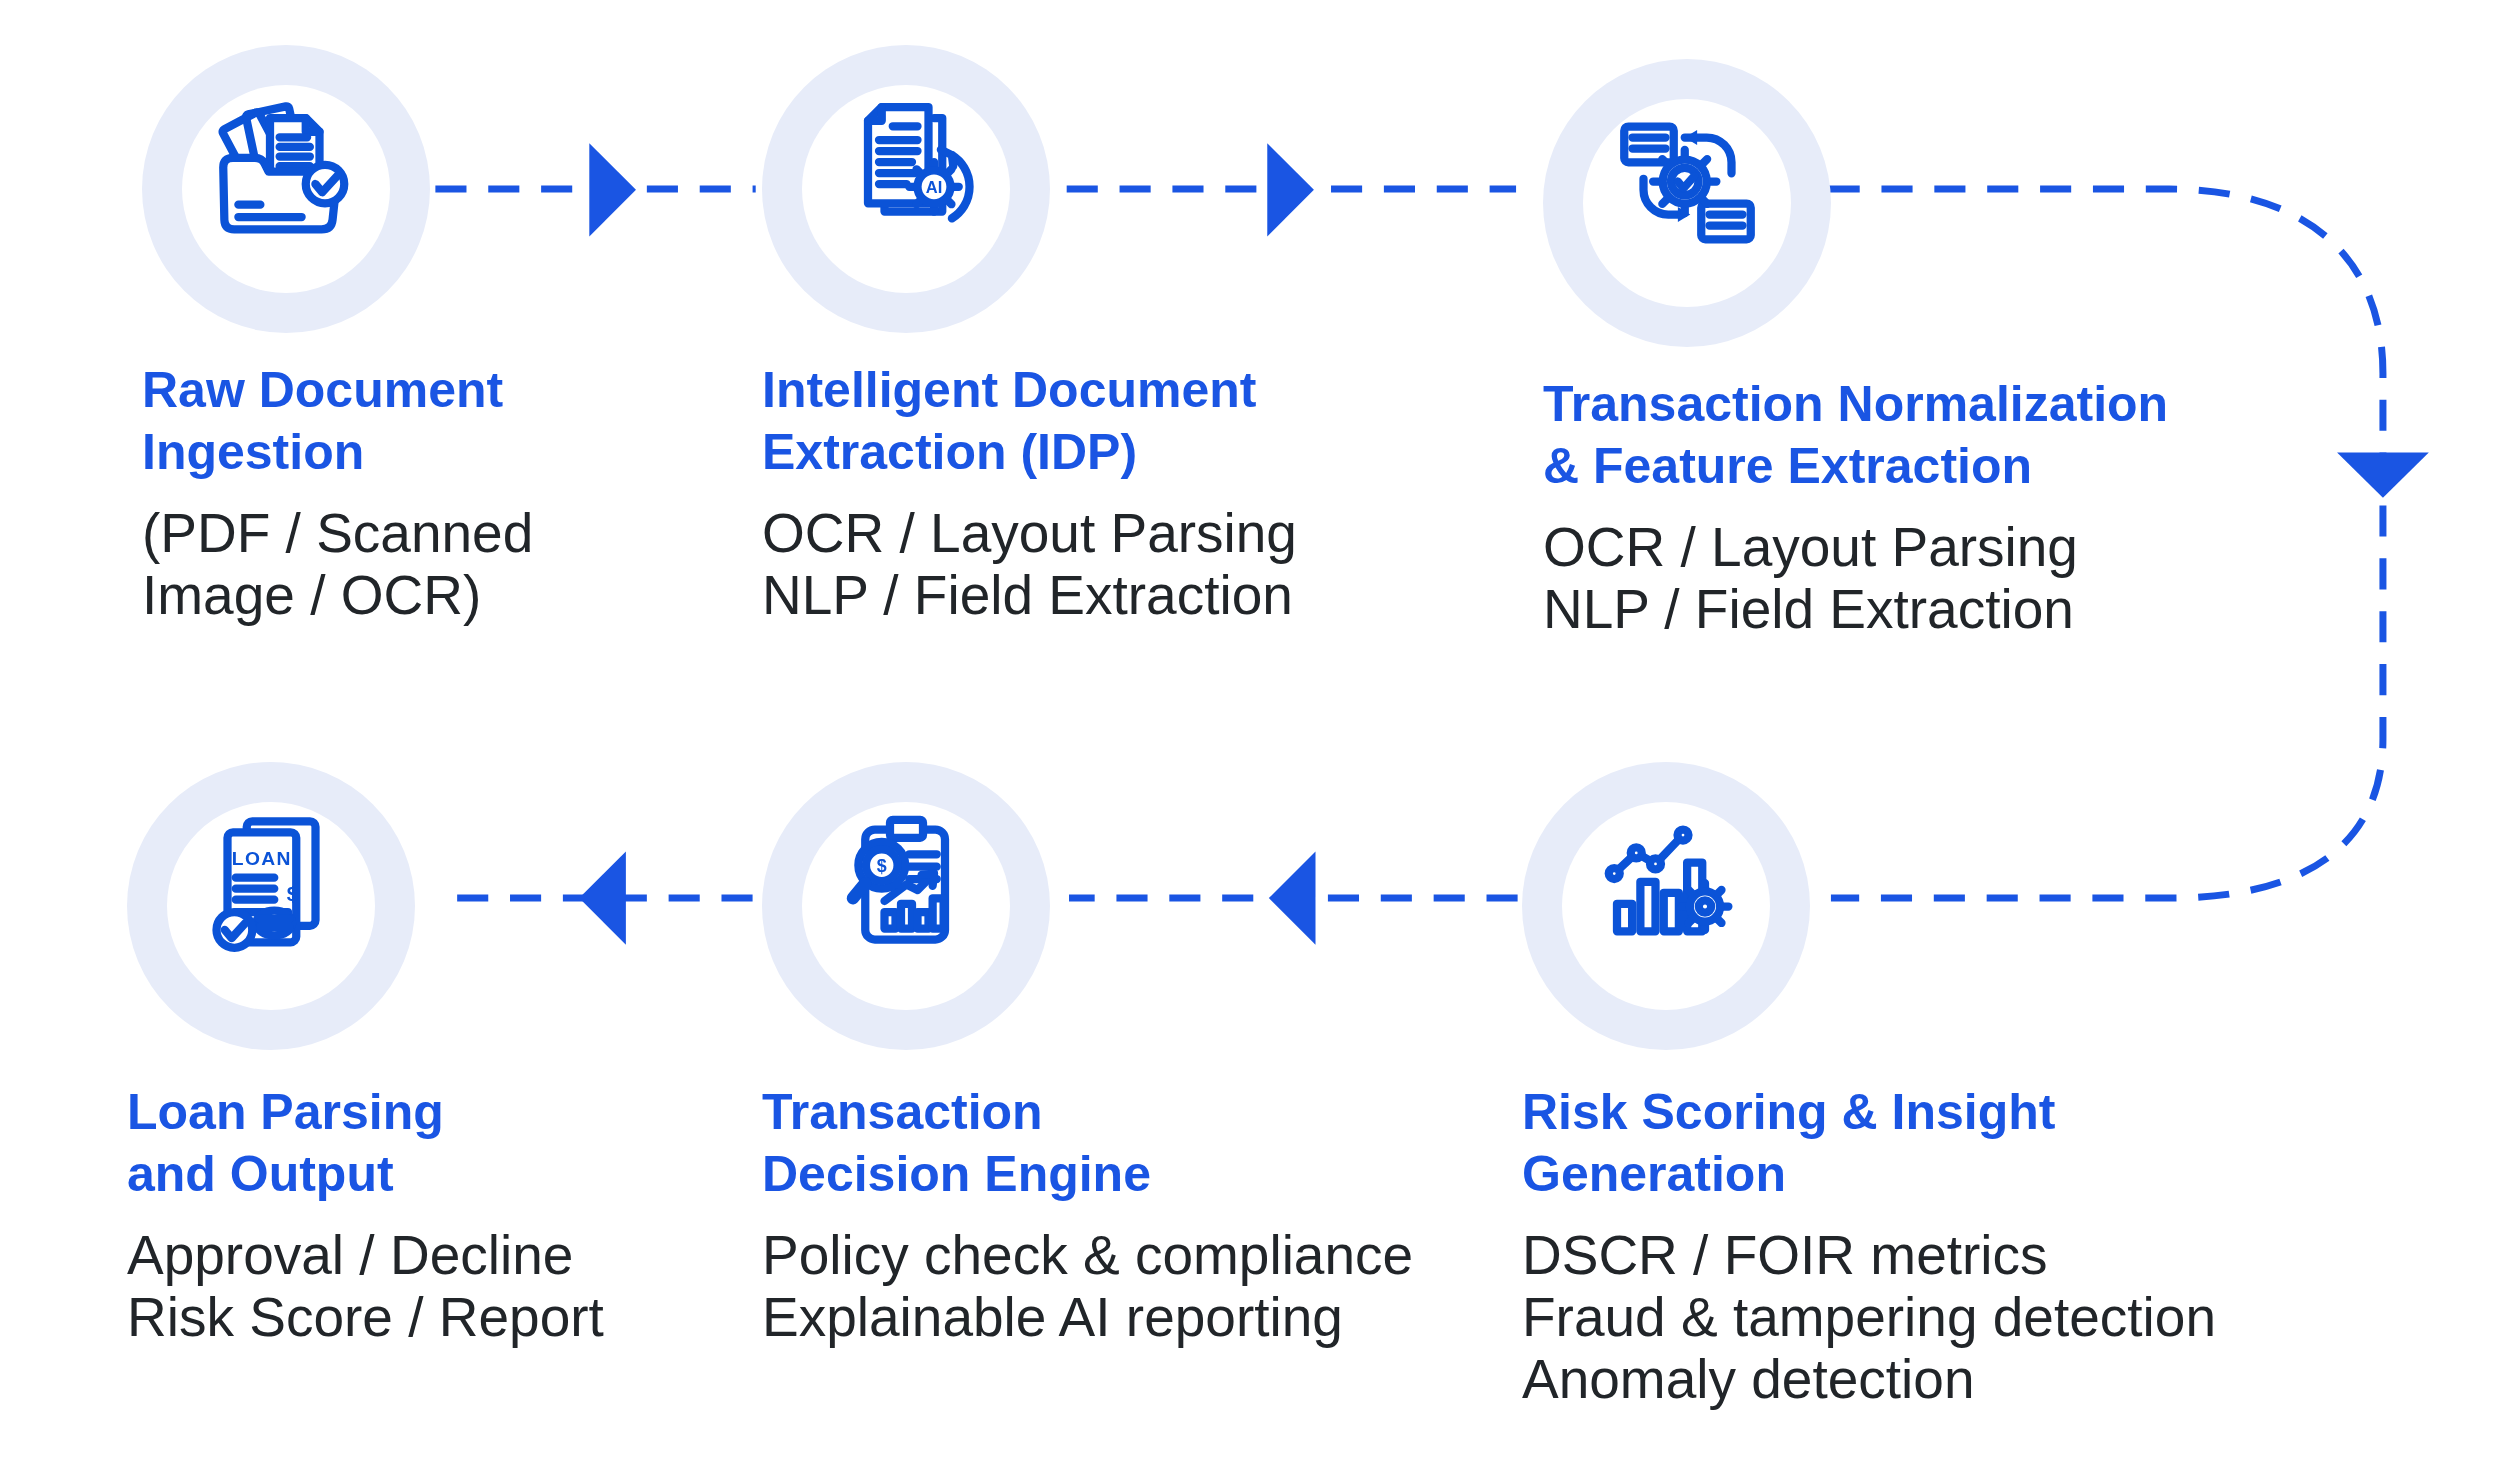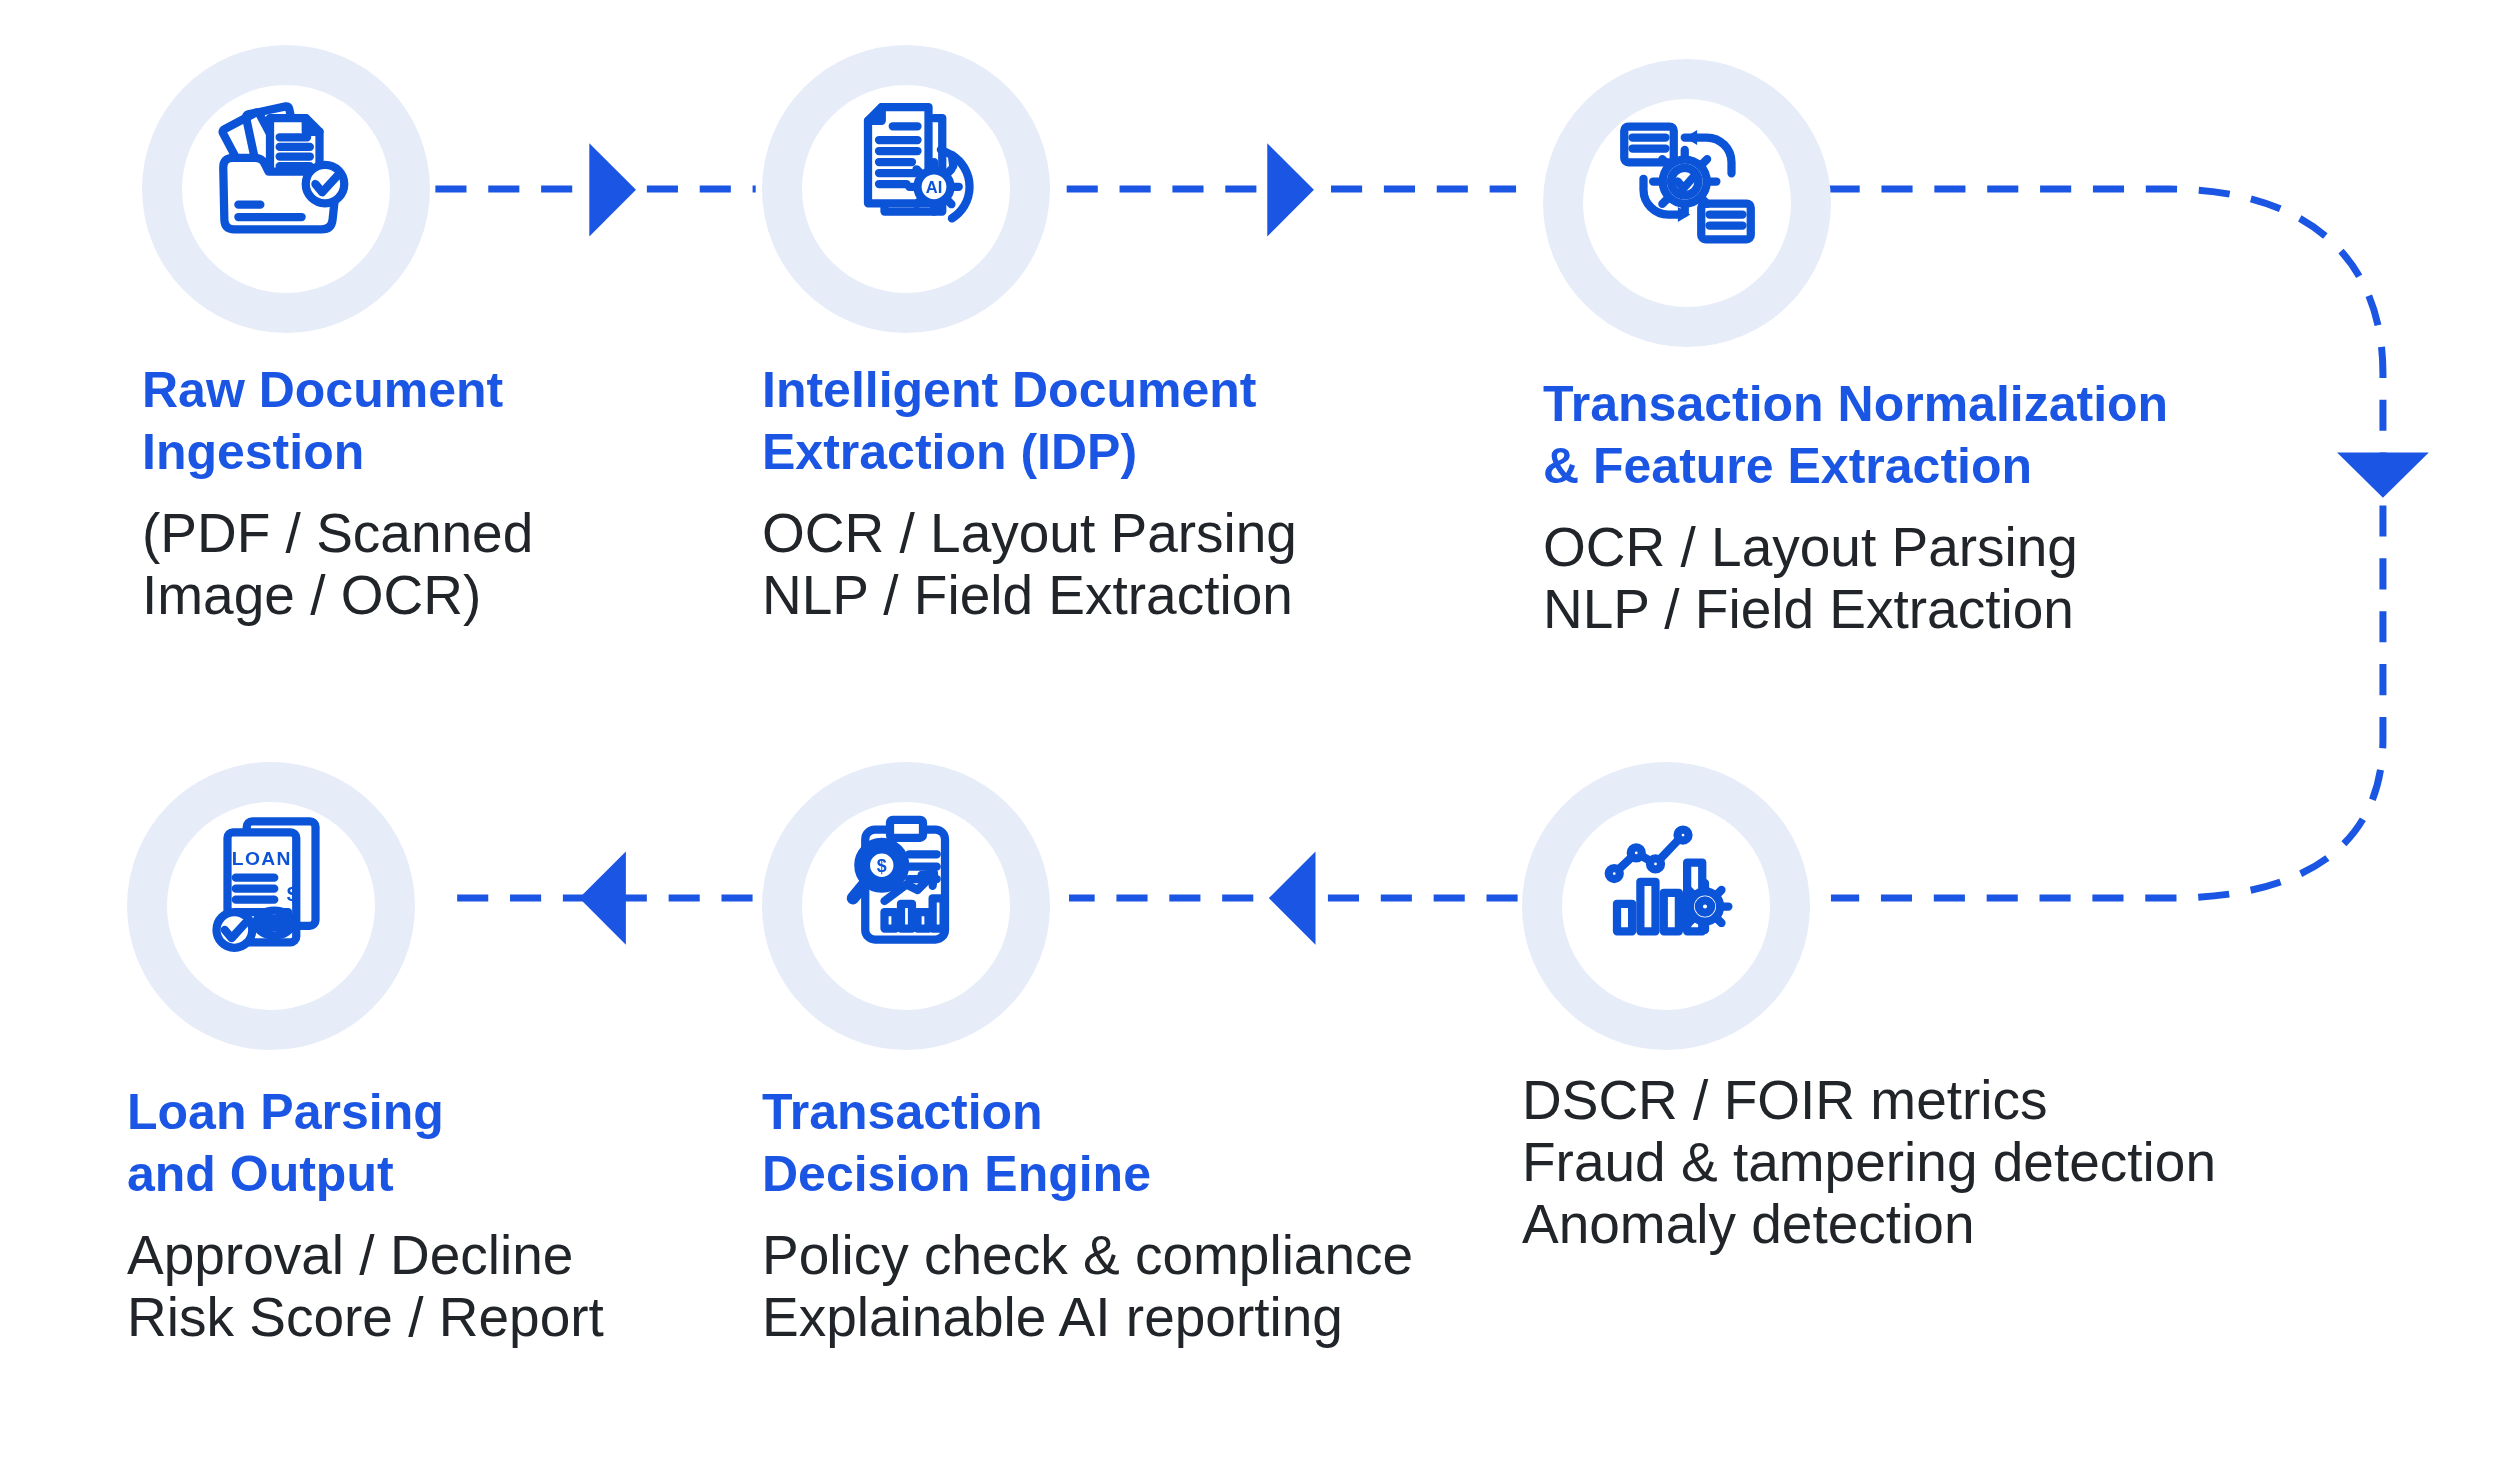--- a/index.html
+++ b/index.html
@@ -156,20 +156,22 @@
           <circle cx="22" cy="52" r="4" fill="#fff"></circle>
           <circle cx="38" cy="37" r="4" fill="#fff"></circle>
           <circle cx="52" cy="45" r="4" fill="#fff"></circle>
           <circle cx="72" cy="24" r="4" fill="#fff"></circle>
           <path d="M99 76 h6 M95.8 83.8 l4.2 4.2 M88 87 v6 M80.2 83.8 l-4.2 4.2 M77 76 h-6 M80.2 68.2 l-4.2 -4.2 M88 65 v-6 M95.8 68.2 l4.2 -4.2"></path>
           <circle cx="88" cy="76" r="11" fill="#fff"></circle>
           <circle cx="88" cy="76" r="4.5"></circle>
         </svg>
       </div>
     </div>
+    <div class="title">Risk Scoring &amp; Insight
+Generation</div>
     <div class="details">DSCR / FOIR metrics
 Fraud &amp; tampering detection
 Anomaly detection</div>
   </div>
 
   <div class="step s5 sbot">
     <div class="circle">
       <div class="circle-inner">
         <svg class="ic" width="165" height="165" viewBox="0 0 120 120">
           <rect x="30" y="20" width="58" height="80" rx="7" fill="#fff"></rect>

